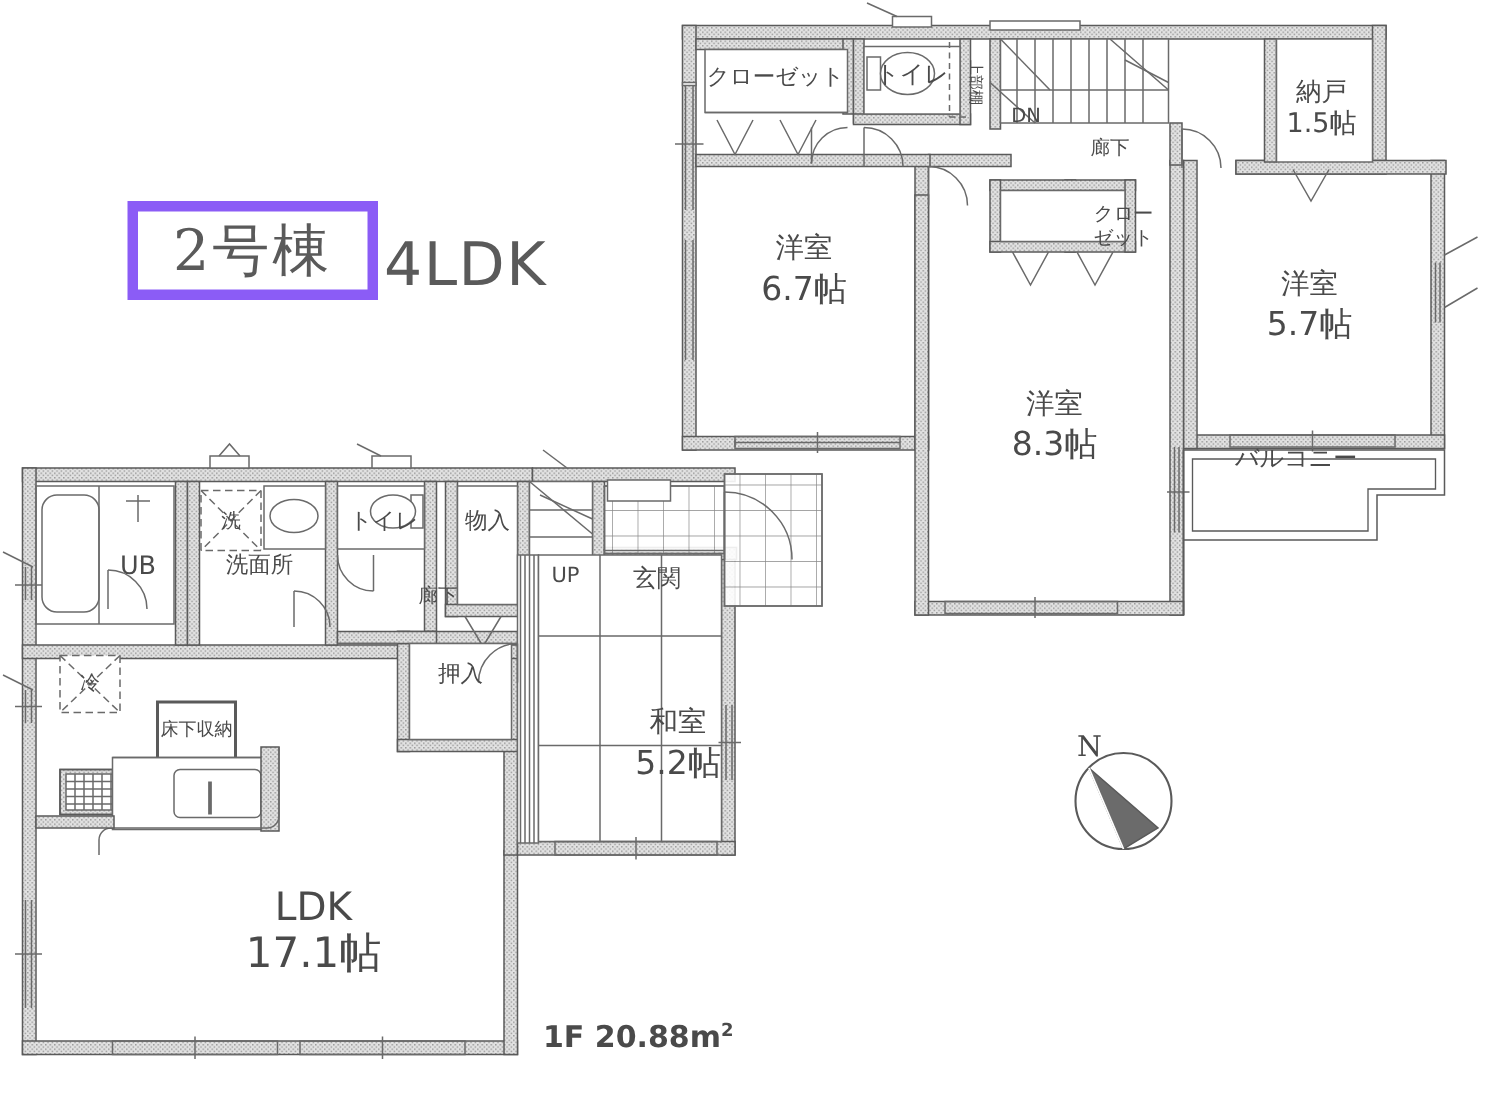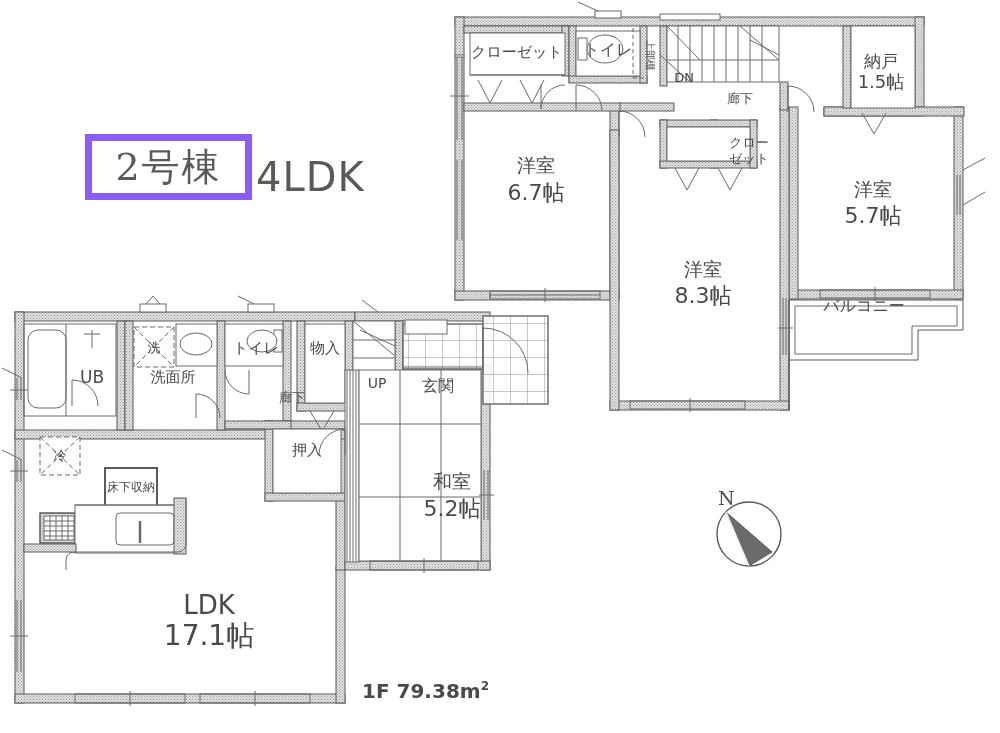--- a/index.html
+++ b/index.html
@@ -428,18 +428,18 @@
     </g>
 
     <g>
       <circle cx="749" cy="534" r="32" fill="#ffffff" stroke="#5a5a5a" stroke-width="1.4"></circle>
       <path d="M726,512 L749,566 L772,552 Z" fill="#6b6b6b" stroke="#5a5a5a" stroke-width="1"></path>
       <path d="M726,512 L749,566" stroke="#ffffff" stroke-width="1.2" fill="none"></path>
     </g>
   </svg>
 
   <div class="area-txt" style="left:362px;top:679px;">
-    <span>1F  79.38</span><span>m</span><span class="sup">2</span>
+    <span>1F  20.88</span><span>m</span><span class="sup">2</span>
   </div>
 
   <div class="compass-n" style="left:718px;top:487px;">N</div>
 
 </div>
 
 </body></html>

